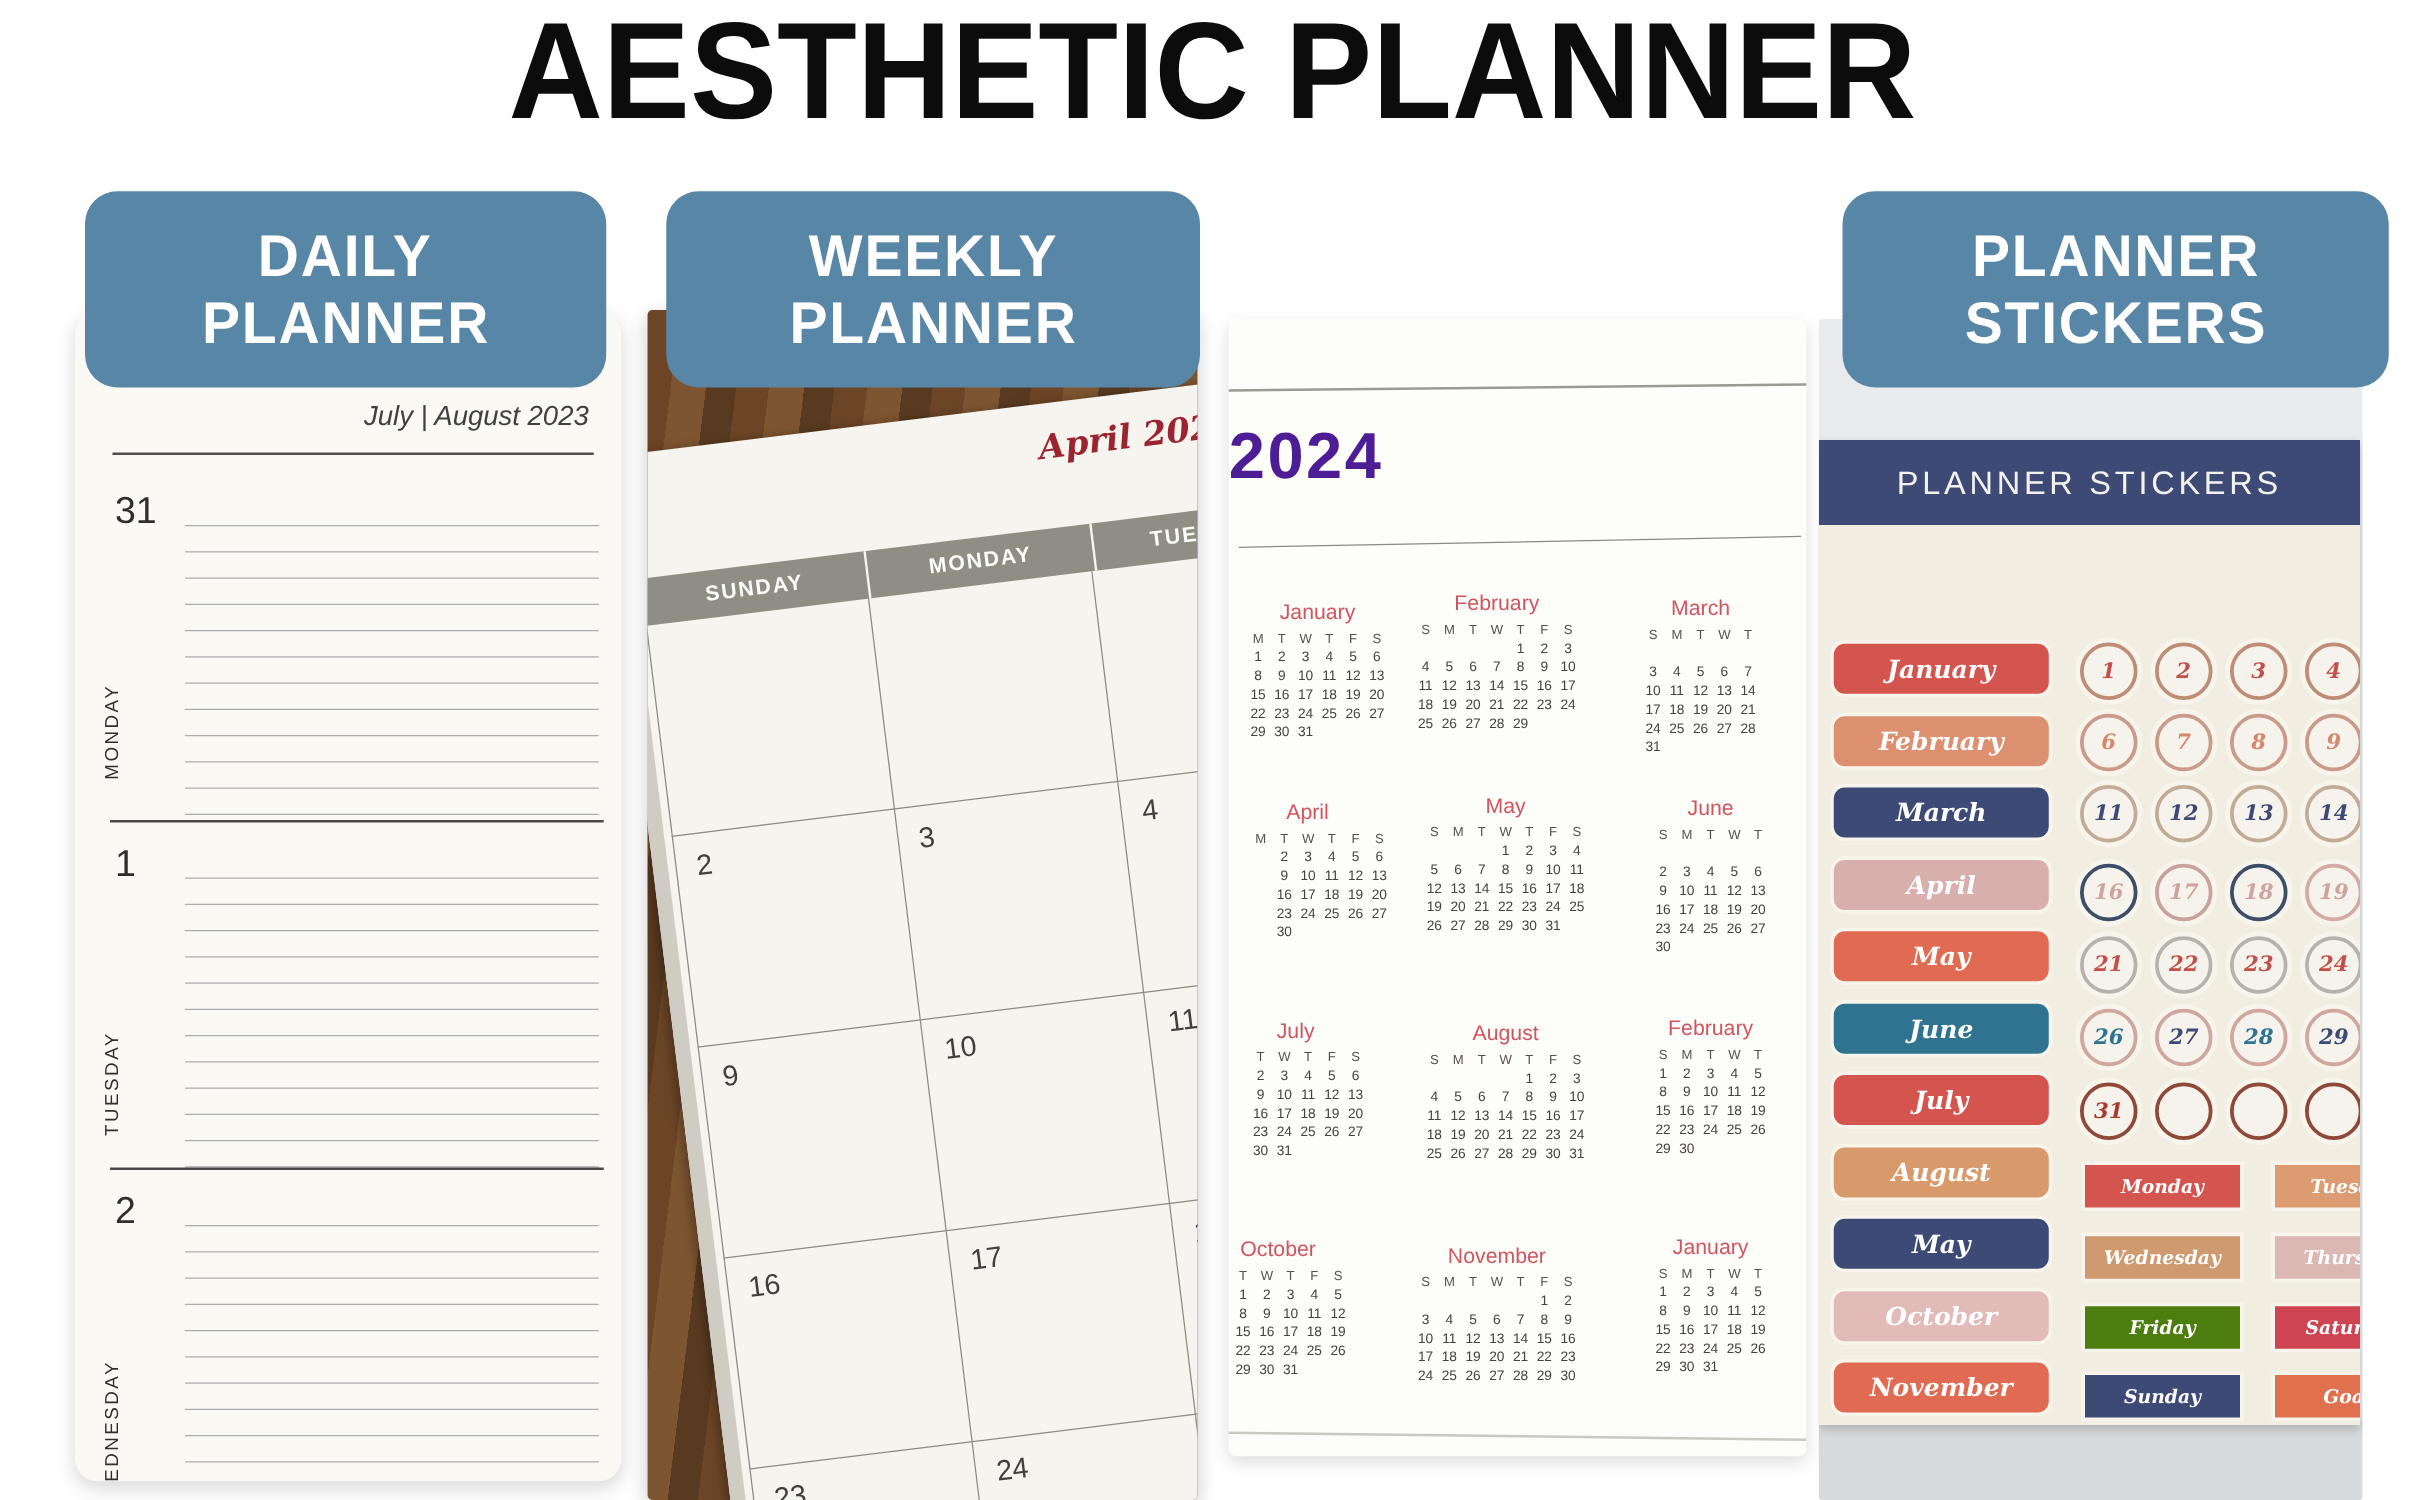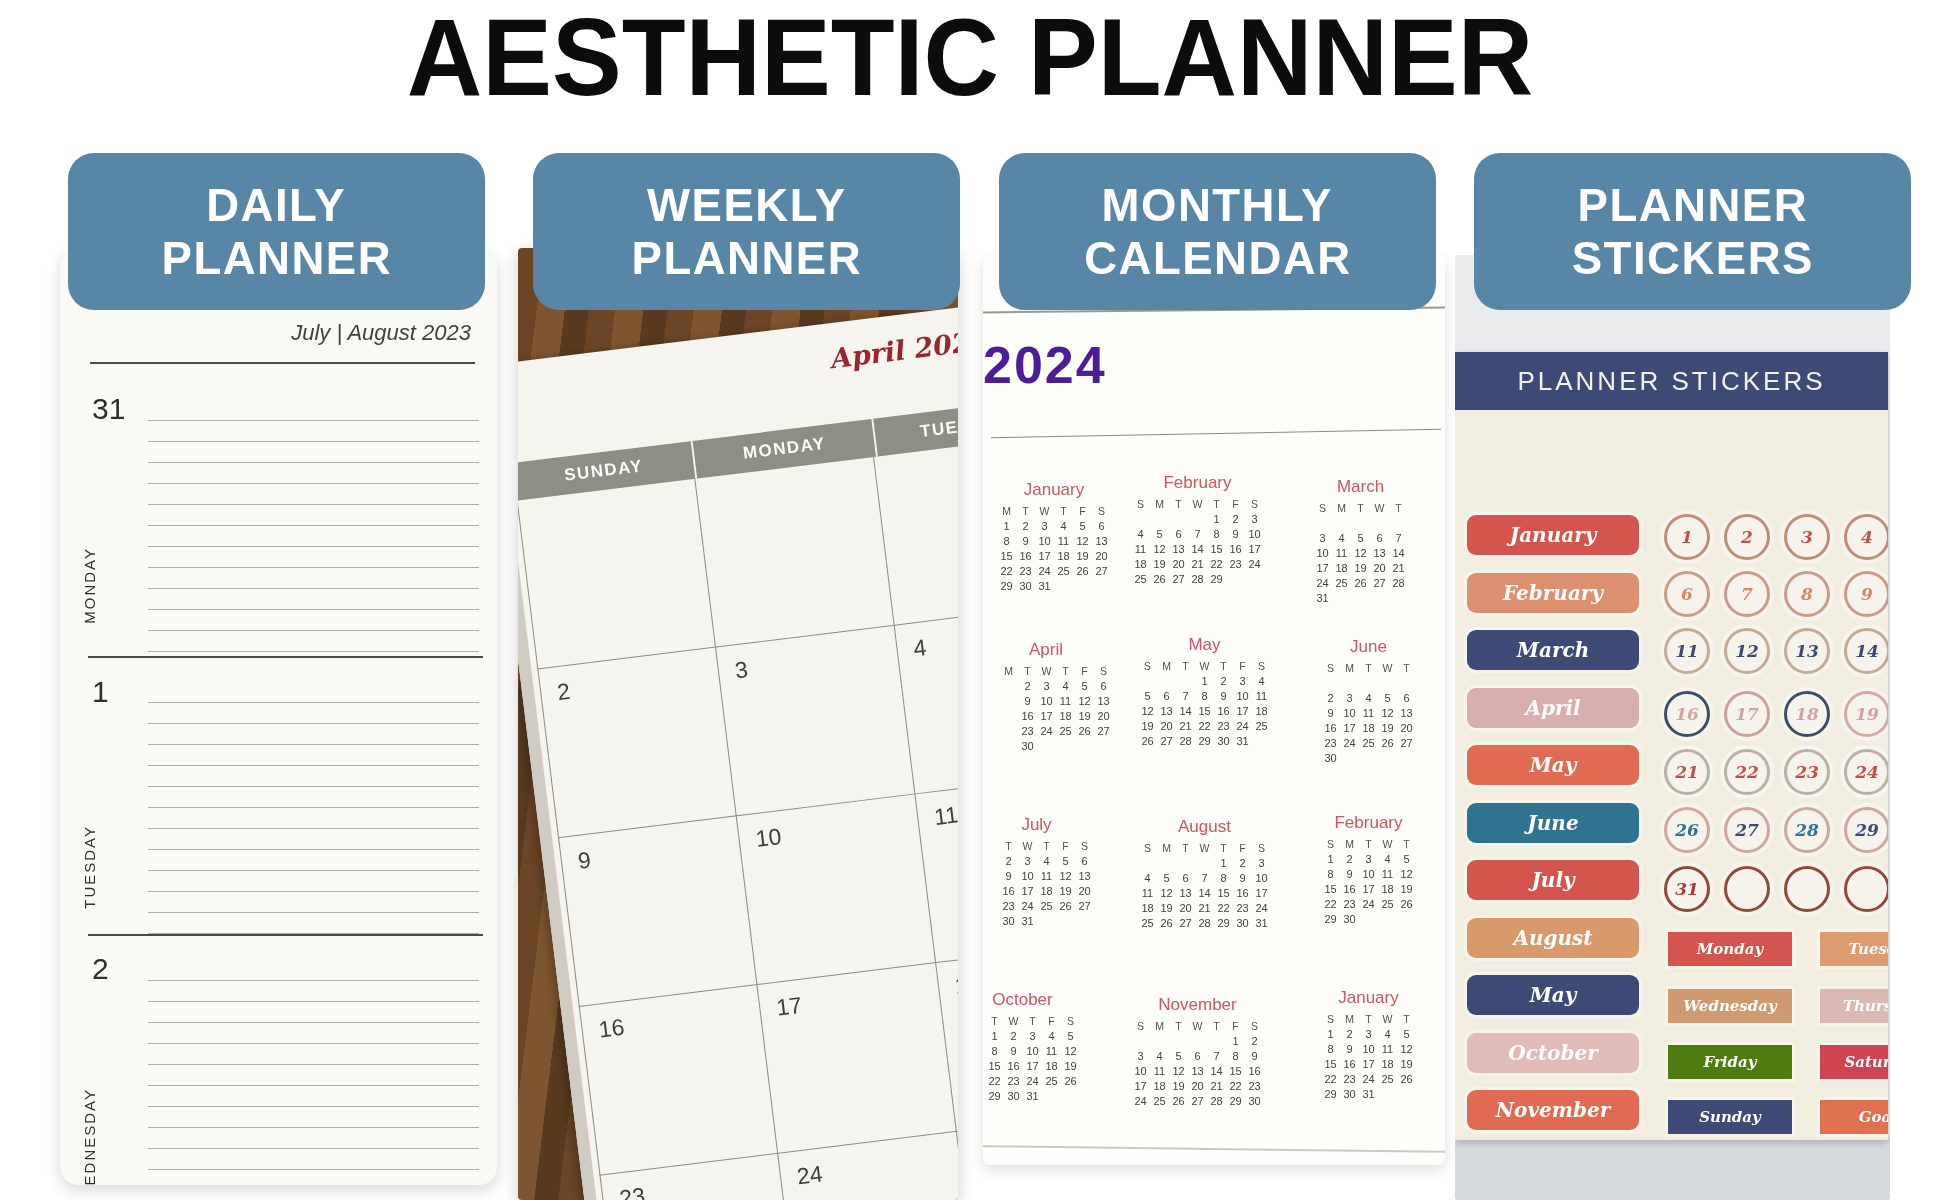--- a/index.html
+++ b/index.html
@@ -65,21 +65,21 @@
   .mm-title{font-size:17px;color:#cf5560;text-align:center;margin-bottom:4px;white-space:nowrap;}
   .mm.shift .mm-title{transform:translateX(-10px);}
   .mm-row{display:flex;}
   .mm-cell{width:19px;height:15px;text-align:center;font-size:11px;color:#46423c;line-height:15px;}
   .mm-row.hdr .mm-cell{color:#55504b;font-size:10.5px;}
   
   .stickers{left:1455px;top:255px;width:435px;height:945px;background:#e9ebed;border-radius:3px;}
   .st-bottom{position:absolute;top:882px;left:0;right:0;height:63px;background:#d7dbde;}
   .sheet{position:absolute;left:0;top:97px;width:433px;height:788px;background:#f1ede1;
     overflow:hidden;box-shadow:0 3px 8px rgba(0,0,0,.2);}
-  .sheet-bar{position:absolute;top:0;left:0;right:0;height:58px;background:#3d4a75;
+  .sheet-bar{position:absolute;top:0;left:0;right:0;height:68px;background:#3d4a75;
     display:flex;align-items:center;justify-content:center;color:#f3f2ee;font-size:26px;
     letter-spacing:3px;font-weight:500;}
   .pill{position:absolute;left:12px;width:172px;height:40px;border-radius:9px;
     box-shadow:0 0 0 3px #f7f4ec;display:flex;align-items:center;justify-content:center;}
   .pill span,.dayrect span,.circle span{font-family:"DejaVu Serif",serif;font-style:italic;
     font-weight:bold;}
   .pill span{color:#ffffff;font-size:20px;}
   .circle{position:absolute;width:40px;height:40px;border-radius:50%;border:3px solid;
     background:#f6f3ec;box-shadow:0 0 0 4px #f7f4ec;display:flex;align-items:center;
     justify-content:center;}
@@ -96,24 +96,20 @@
   <h1 class="main-title">AESTHETIC PLANNER</h1>
 
   <div class="badge b0">
     <span>DAILY</span>
     <span>PLANNER</span>
   </div>
   <div class="badge b1">
     <span>WEEKLY</span>
     <span>PLANNER</span>
   </div>
-  <div class="badge b2">
-    <span>MONTHLY</span>
-    <span>CALENDAR</span>
-  </div>
   <div class="badge b3">
     <span>PLANNER</span>
     <span>STICKERS</span>
   </div>
 
   <section class="photo daily">
     <div class="daily-heading">July | August 2023</div>
     <div class="daily-rule"></div>
     <div id="daily-sections">
         <div class="d-date" style="top: 142px;">31</div>

